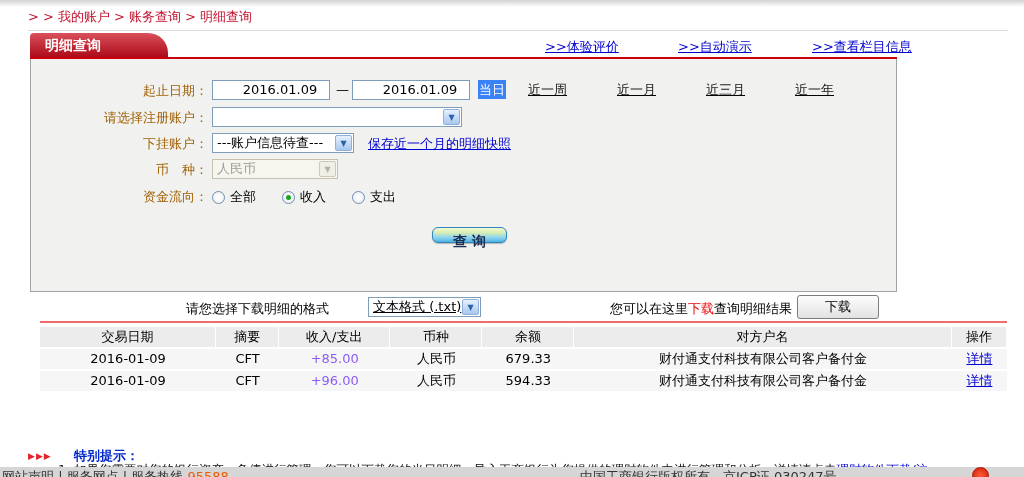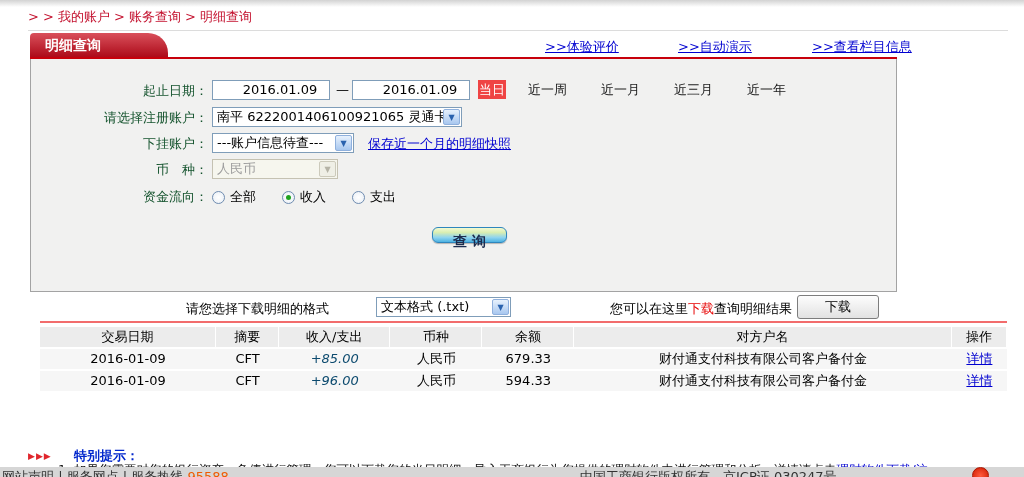--- a/index.html
+++ b/index.html
@@ -22,38 +22,38 @@
     border-radius:4px 20px 0 0; color:#fff; font-weight:bold;
     font-size:14px; line-height:25px; padding-left:15px; }
   .tab-underline { left:30px; top:57px; width:867px; height:2px; background:#c7000b; }
 
   .quick-link { top:38px; color:#0000d0; text-decoration:underline; font-size:13px; cursor:pointer; }
   .ql-1 { left:545px; } .ql-2 { left:678px; } .ql-3 { left:812px; }
 
   .form-box { left:30px; top:59px; width:867px; height:233px;
     background:#f1f1f0; border:1px solid #a3a3a3; border-top:none; }
 
-  .flabel { color:#14532d; font-size:13px; text-align:right; left:30px; width:178px; height:20px; line-height:20px; }
+  .flabel { color:#a16207; font-size:13px; text-align:right; left:30px; width:178px; height:20px; line-height:20px; }
 
   .txtinput { height:20px; background:#fff; border:1px solid #7f9db9;
     text-align:center; font-size:13px; line-height:18px;padding-left:18px; }
   .date-dash { font-size:13px; line-height:20px; }
 
   .select { height:20px; background:#fff; border:1px solid #7f9db9;
     font-size:13px; line-height:18px; padding:0 20px 0 4px; overflow:hidden;
     white-space:nowrap; cursor:pointer; }
   .select .arrow { position:absolute; right:1px; top:1px; width:17px; height:16px;
     background:linear-gradient(#e7f1fd,#a8c7ef); border:1px solid #8fb0dd; border-radius:2px;
     color:#2a62ae; font-size:8px; text-align:center; line-height:15px; }
   .select.disabled { background:#f6f6ee; border-color:#c5c2b2; color:#9d9d9d; }
   .select.disabled .arrow { background:#efefe6; border-color:#cccabb; color:#b5b3a6; }
 
-  .badge-today { left:478px; top:80px; width:28px; height:19px; background:#ef4444;
+  .badge-today { left:478px; top:80px; width:28px; height:19px; background:#3b82f6;
     color:#fff; font-size:13px; line-height:19px; text-align:center; cursor:pointer; }
-  .shortcuts { left:528px; top:80px; height:19px; display:flex; gap:34px; }
+  .shortcuts { left:528px; top:80px; height:19px; display:flex; gap:50px;text-decoration:underline; }
   .shortcuts span { font-size:13px; line-height:19px; color:#1a1a1a; cursor:pointer; }
 
   .link-blue { color:#0000d0; text-decoration:underline; cursor:pointer; }
 
   .flow { left:212px; top:186px; display:flex; gap:26px; align-items:flex-end; height:20px; }
   .radio-item { display:flex; align-items:center; gap:5px; cursor:pointer; }
   .radio { width:13px; height:13px; border:1px solid #6f8cb0; border-radius:50%;
     background:radial-gradient(#ffffff,#e8eef5); position:relative; }
   .radio.checked::after { content:""; position:absolute; left:3px; top:3px;
     width:5px; height:5px; border-radius:50%; background:#1fa31f; }
@@ -73,21 +73,21 @@
 
   .red-line { left:40px; top:321px; width:967px; height:2px; background:#f26c6c; }
 
   .dtable { left:40px; top:327px; width:967px; font-size:13px; }
   .trow { display:flex; margin-bottom:2px; }
   .trow > div { height:20px; line-height:20px; text-align:center; overflow:hidden; white-space:nowrap; }
   .thead > div { background:#ececec; border-right:1px solid #fff; }
   .tdata > div { background:#f6f6f6; }
   .c-date { width:182px; } .c-sum { width:65px; } .c-amt { width:115px; }
   .c-cur { width:95px; } .c-bal { width:95px; } .c-cpty { width:390px; } .c-act { width:57px; }
-  .amt-red { color:#0c4a6e;font-style:italic; }
+  .amt-red { color:#8b5cf6; }
   .detail-link { color:#0000d0; text-decoration:underline; cursor:pointer; }
 
   .notice-arrows { left:28px; top:451px; color:#e0262c; font-size:9px; letter-spacing:1px; }
   .notice-title { left:74px; top:447px; color:#0026cc; font-weight:bold; font-size:13px; }
   .notice-item { left:58px; top:462px; width:950px; white-space:nowrap; overflow:hidden;
     font-size:12.5px; color:#111; }
   .notice-item .link-blue { font-size:12.5px; }
 
   .footer { left:0; top:467px; width:1024px; height:10px; background:#d6d6d6; overflow:hidden; }
   .footer-left { position:absolute; left:2px; top:1px; font-size:13px; color:#333; white-space:nowrap; cursor:pointer; }
@@ -126,21 +126,20 @@
   <div class="abs badge-today">当日</div>
   <div class="abs shortcuts">
     <span>近一周</span>
     <span>近一月</span>
     <span>近三月</span>
     <span>近一年</span>
   </div>
 
   <div class="abs flabel" style="top:108px;">请选择注册账户：</div>
   <div class="abs select" style="left:212px; top:107px; width:250px;">
-    <span>南平 6222001406100921065 灵通卡</span>
     <span class="arrow">▼</span>
   </div>
 
   <div class="abs flabel" style="top:134px;">下挂账户：</div>
   <div class="abs select" style="left:212px; top:133px; width:142px;">
     <span>---账户信息待查---</span>
     <span class="arrow">▼</span>
   </div>
   <span class="abs link-blue" style="left:368px; top:135px;font-family:Liberation Mono, monospace;">保存近一个月的明细快照</span>
 
@@ -162,21 +161,21 @@
     </span>
     <span class="radio-item">
       <span class="radio"></span>
       <span>支出</span>
     </span>
   </div>
 
   <div class="abs query-btn">查 询</div>
 
   <div class="abs dl-label">请您选择下载明细的格式</div>
-  <div class="abs select" style="left:376px; top:297px; width:135px;">
+  <div class="abs select" style="left:368px; top:297px; width:113px;text-decoration:underline;">
     <span>文本格式 (.txt)</span>
     <span class="arrow">▼</span>
   </div>
   <div class="abs dl-hint">
     <span>您可以在这里</span><span class="red">下载</span><span>查询明细结果</span>
   </div>
   <div class="abs dl-btn">下载</div>
 
   <div class="abs red-line"></div>
 

